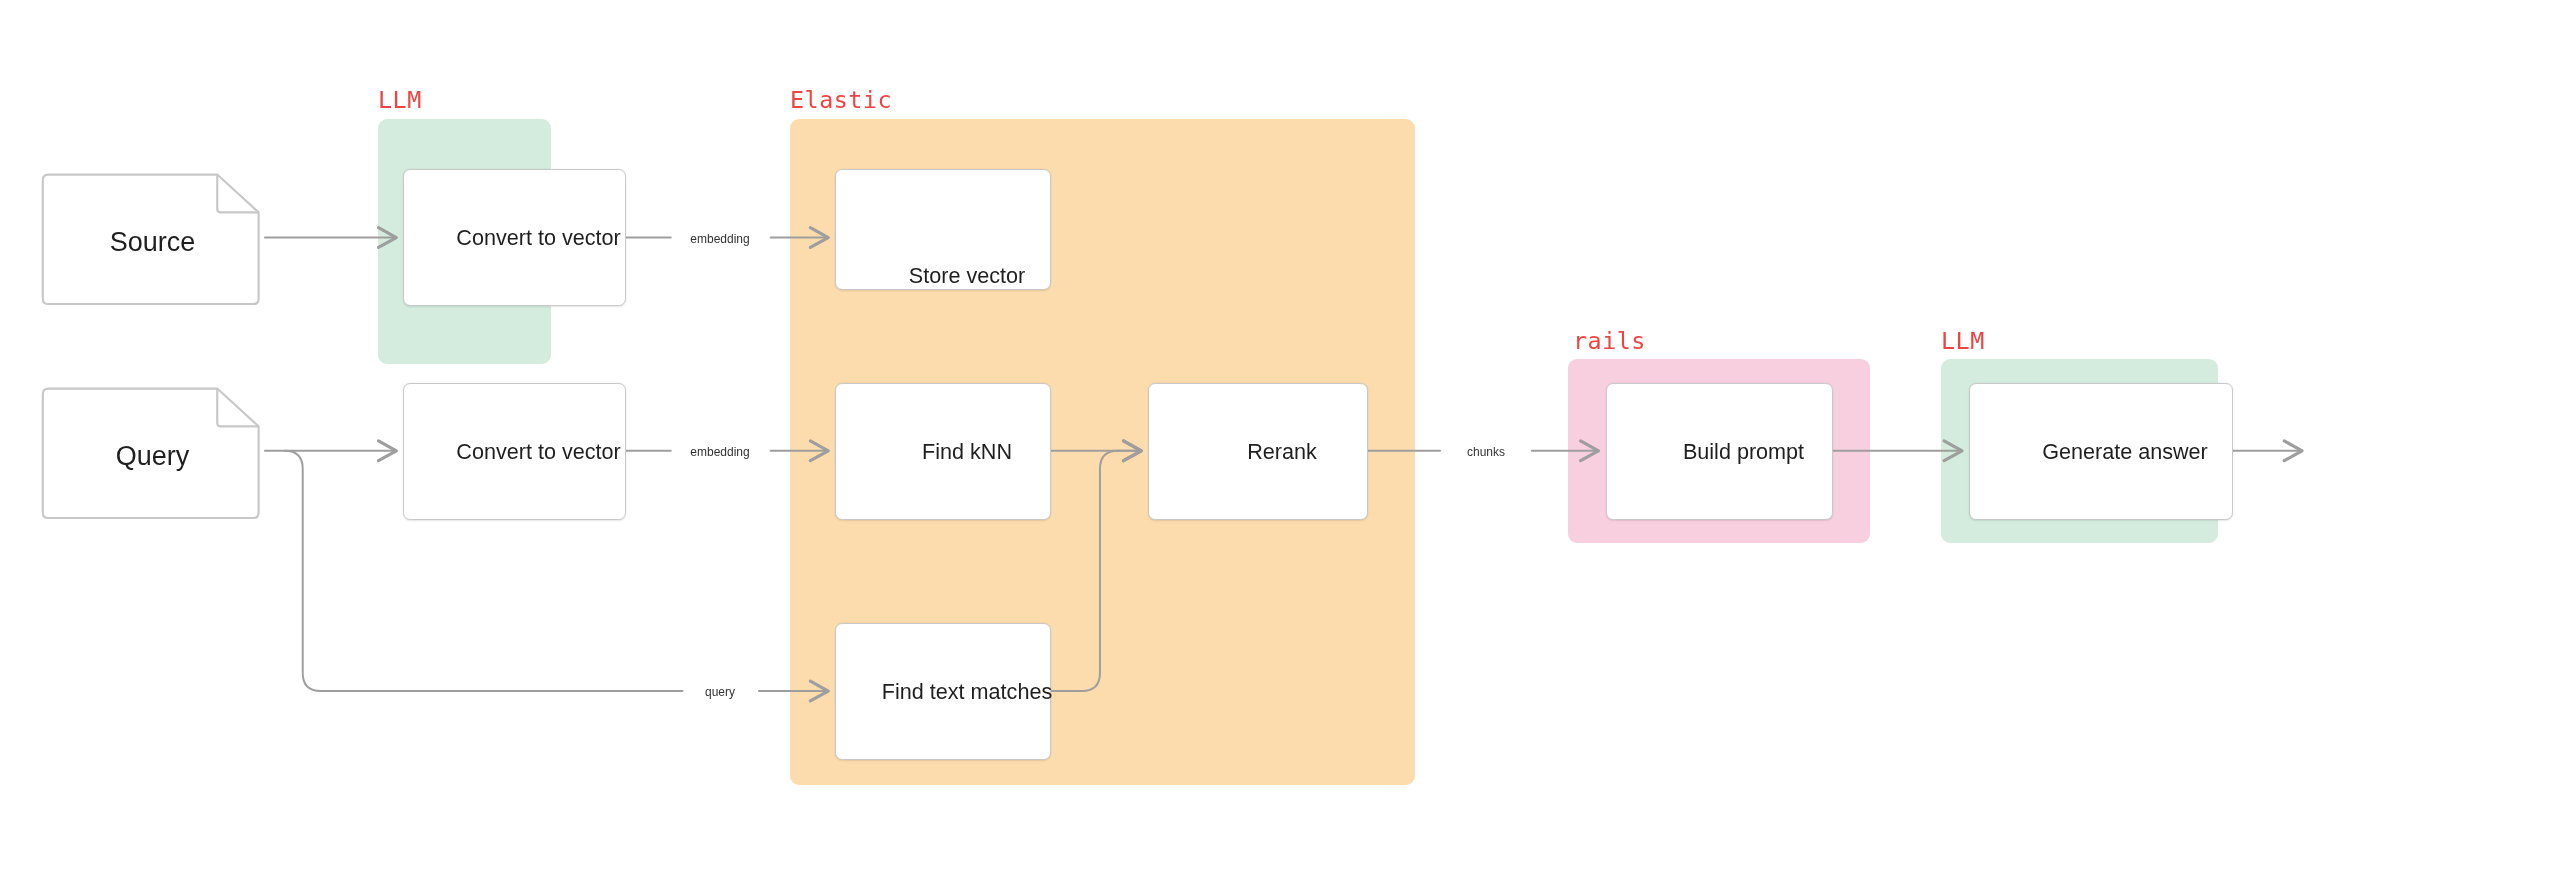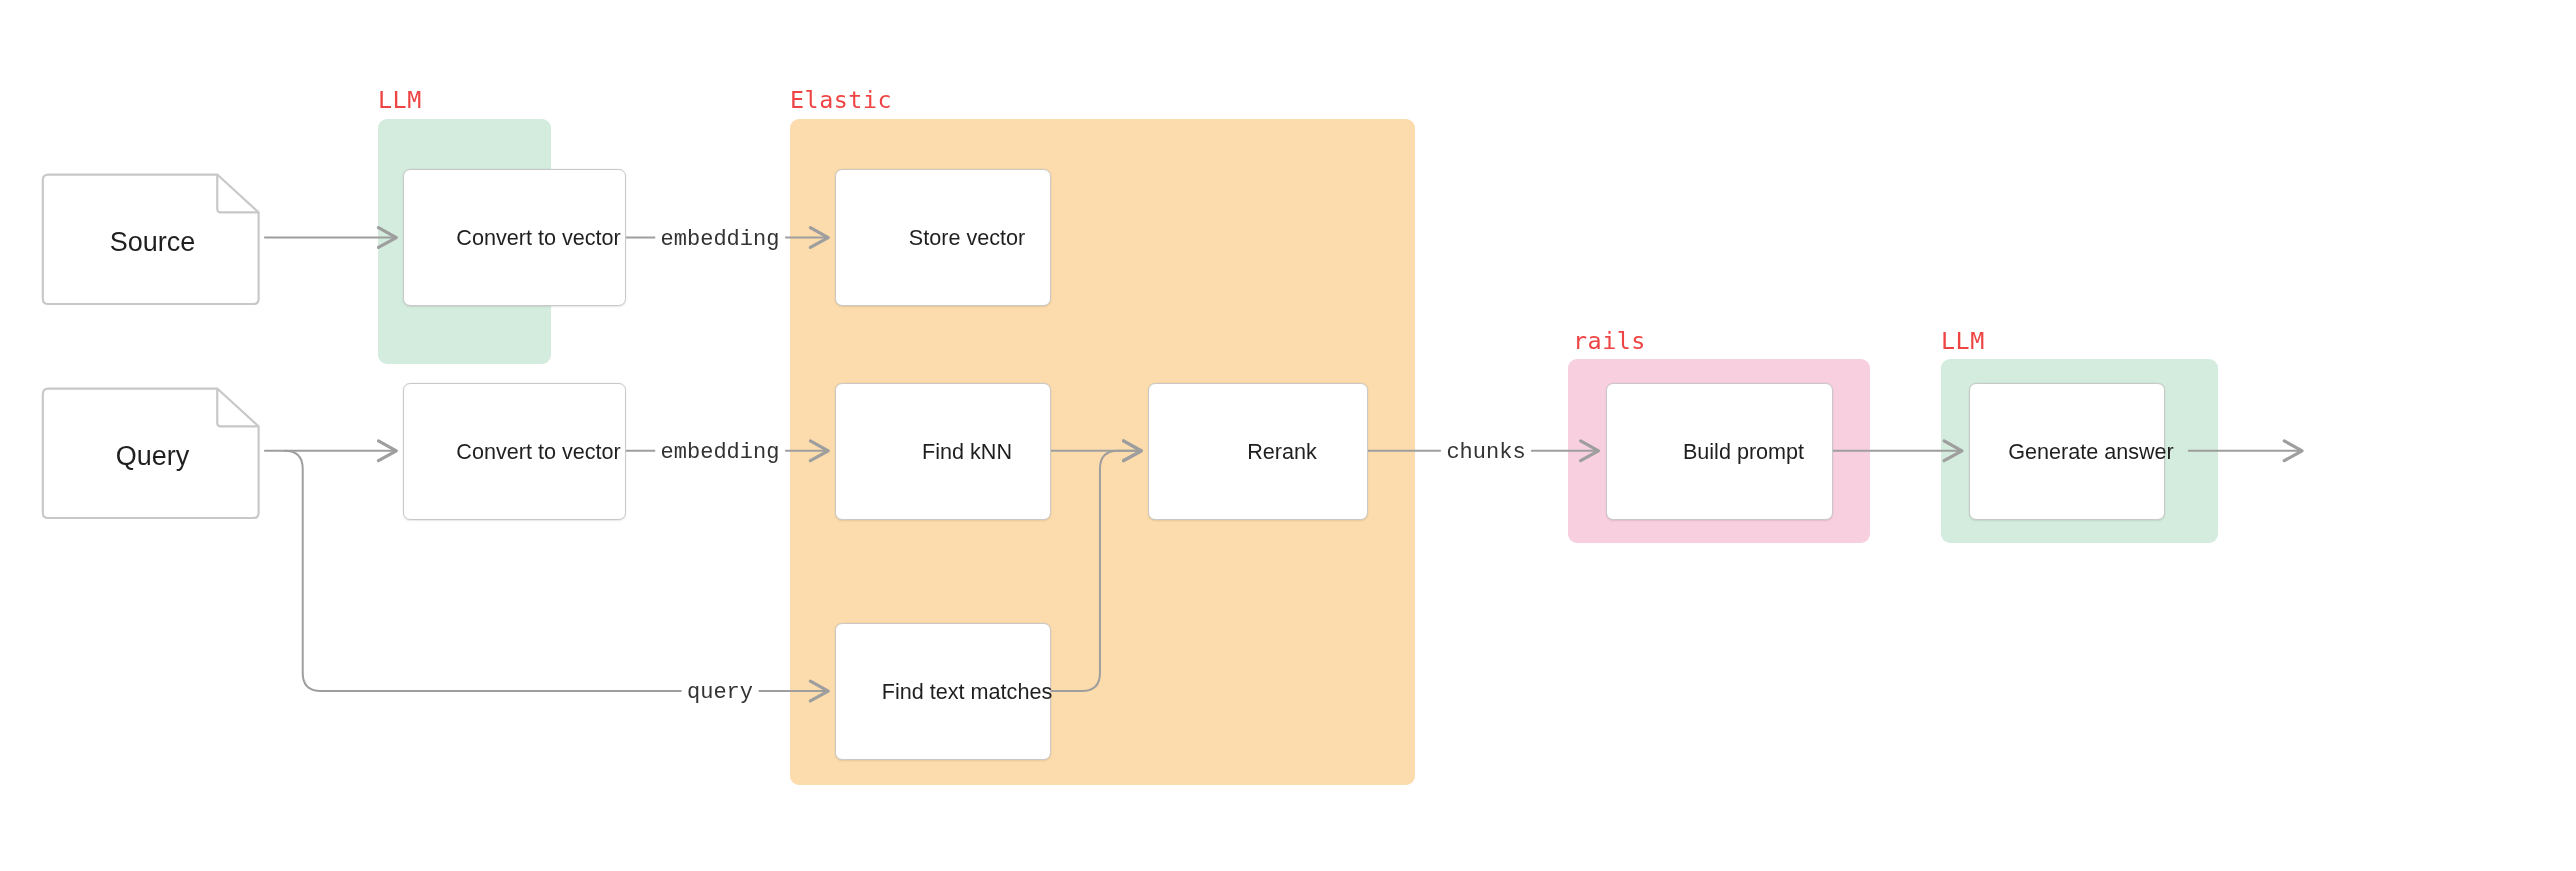--- a/index.html
+++ b/index.html
@@ -72,27 +72,26 @@
   #edges {
     position: absolute;
     left: 0;
     top: 0;
     width: 2576px;
     height: 871px;
     pointer-events: none;
   }
   .edge-label {
     position: absolute;
-    font-size: 22px;
+    font-size: 12px;
     color: #333333;
     background: #ffffff;
     padding: 0 5.4px;
     white-space: nowrap;
     transform: translate(-50%, -50%);
-    font-family: Liberation Mono, monospace;
   }
 </style>
 </head>
 <body>
 
 <div id="canvas">
 
   <div class="group" style="left:378px; top:119px; width:173px; height:245px; background:#d3ecdd;"></div>
   <div class="group-label" style="left:378px; top:86px;">LLM</div>
 
@@ -158,21 +157,21 @@
       <path d="M 196 6 L 196 44 Q 196 48 200 48 L 242 48" fill="none" stroke="#c8c8c8" stroke-width="2.4" stroke-linejoin="round"></path>
     </svg>
     <div class="doc-label" style="top:58px;">Query</div>
   </div>
 
 
   <div class="node" style="left:403px; top:169px; width:223px; height:137px;">
     <span class="node-label">Convert to vector</span>
   </div>
 
-  <div class="node" style="left:835px; top:169px; width:216px; height:137px;">
+  <div class="node" style="left:835px; top:169px; width:216px; height:121px;align-items:flex-end;">
     <span class="node-label">Store vector</span>
   </div>
 
   <div class="node" style="left:403px; top:383px; width:223px; height:137px;">
     <span class="node-label">Convert to vector</span>
   </div>
 
   <div class="node" style="left:835px; top:383px; width:216px; height:137px;">
     <span class="node-label">Find kNN</span>
   </div>
@@ -182,18 +181,18 @@
   </div>
 
   <div class="node" style="left:835px; top:623px; width:216px; height:137px;">
     <span class="node-label">Find text matches</span>
   </div>
 
   <div class="node" style="left:1606px; top:383px; width:227px; height:137px;">
     <span class="node-label">Build prompt</span>
   </div>
 
-  <div class="node" style="left:1969px; top:383px; width:196px; height:137px;">
+  <div class="node" style="left:1969px; top:383px; width:264px; height:137px;">
     <span class="node-label">Generate answer</span>
   </div>
 
 </div>
 
 
 </body></html>

